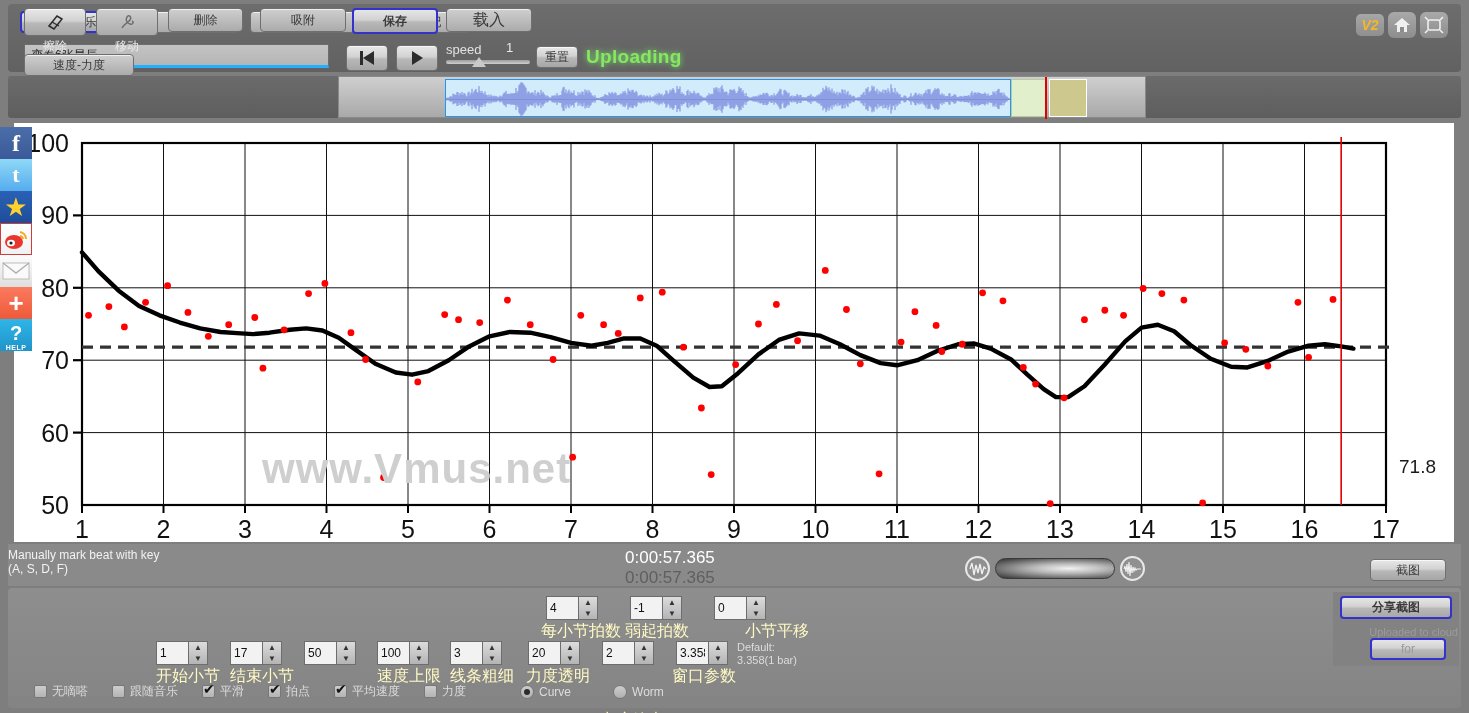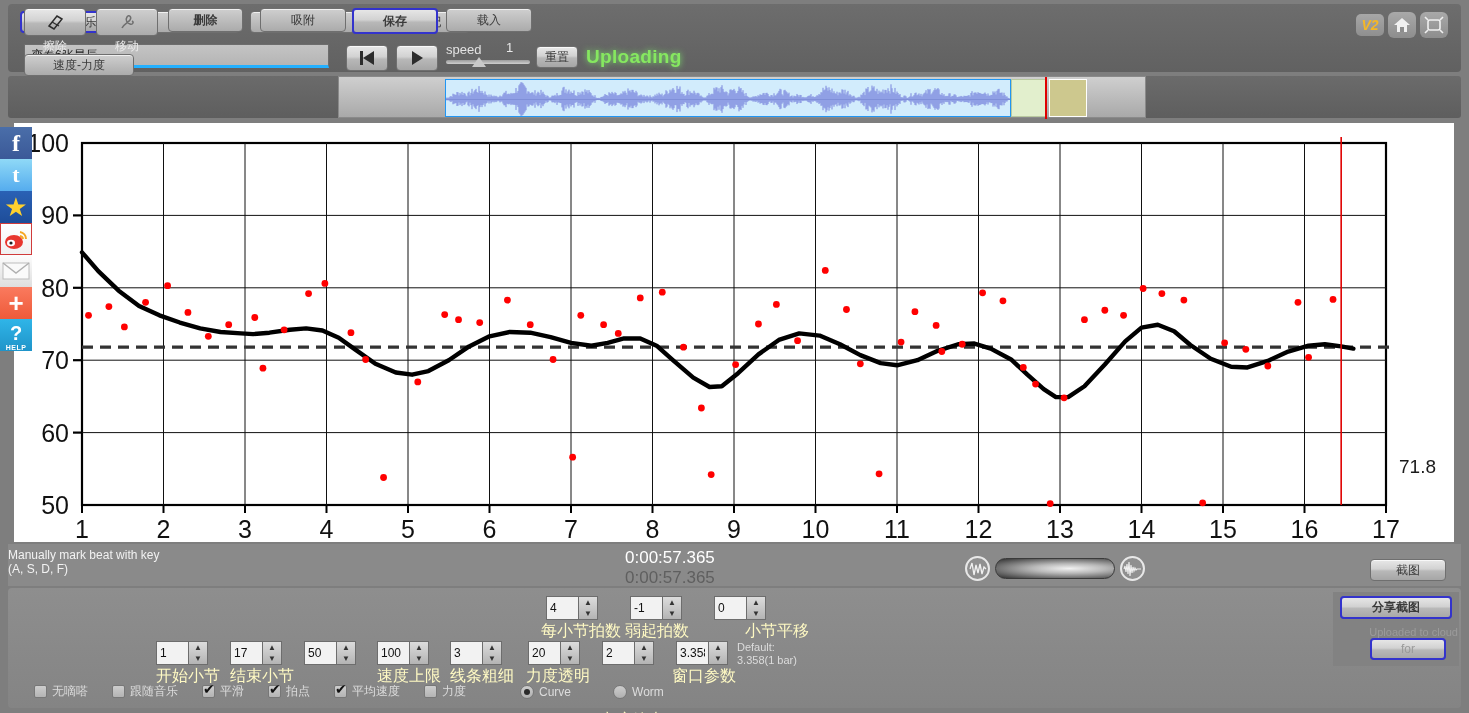--- a/index.html
+++ b/index.html
@@ -146,24 +146,24 @@
   #bottompanel { position:absolute; left:8px; top:588px; width:1453px; height:120px;
     background:linear-gradient(to bottom,#8e8e8e,#848484); border-radius:4px; }
 
   .iconbtn { position:absolute; top:8px; width:62px; height:28px; }
   #btn-erase { left:24px; }
   #btn-move  { left:96px; }
   .iconcap { position:absolute; top:38px; width:62px; font-size:12px; color:#e9e9e9; text-align:center; }
   #cap-erase { left:24px; }
   #cap-move  { left:96px; }
 
-  #btn-delete { position:absolute; left:168px; top:8px; width:75px; height:24px; font-size:12px;font-weight:bold; }
+  #btn-delete { position:absolute; left:168px; top:8px; width:75px; height:24px; font-size:12px; }
   #btn-snap   { position:absolute; left:260px; top:8px; width:86px; height:24px; font-size:12px; }
   #btn-save   { position:absolute; left:352px; top:8px; width:86px; height:26px; font-size:12px; font-weight:bold; }
-  #btn-load   { position:absolute; left:446px; top:8px; width:86px; height:24px; font-size:12px; }
+  #btn-load   { position:absolute; left:446px; top:8px; width:86px; height:24px; font-size:16px; }
 
   #btn-speeddyn { position:absolute; left:24px; top:54px; width:110px; height:22px; font-size:12px; }
 
   .spin { position:absolute; width:52px; height:24px; display:flex; }
   .spin input {
     width:32px; height:24px; border:1px solid #6d6d6d; border-right:none;
     background:#f2f2f2; font-size:12px; padding:0 3px; color:#111; font-family:inherit;
   }
   .spin .arrows { width:20px; height:24px; border:1px solid #6d6d6d;
     background:linear-gradient(to bottom,#dcdcdc,#b4b4b4);
@@ -962,20 +962,21 @@
       <circle cx="1169.88" cy="177.11" r="3.4" fill="#ff0000"></circle>
       <circle cx="1188.63" cy="379.83" r="3.4" fill="#ff0000"></circle>
       <circle cx="1210.63" cy="219.82" r="3.4" fill="#ff0000"></circle>
       <circle cx="1231.82" cy="226.34" r="3.4" fill="#ff0000"></circle>
       <circle cx="1253.83" cy="242.99" r="3.4" fill="#ff0000"></circle>
       <circle cx="1283.98" cy="179.28" r="3.4" fill="#ff0000"></circle>
       <circle cx="1294.58" cy="234.30" r="3.4" fill="#ff0000"></circle>
       <circle cx="1319.03" cy="176.38" r="3.4" fill="#ff0000"></circle>
       <line x1="1327.175" y1="14" x2="1327.175" y2="382" stroke="#e00000" stroke-width="1.6"></line>
     </svg>
+  <div id="watermark">www.Vmus.net</div>
   <div id="meanlabel">71.8</div>
 </div>
 
 <div id="statusstrip"></div>
 <div id="markhint">
   <div>Manually mark beat with key</div>
   <div>(A, S, D, F)</div>
 </div>
 <div id="timebig">0:00:57.365</div>
 <div id="timesmall">0:00:57.365</div>

